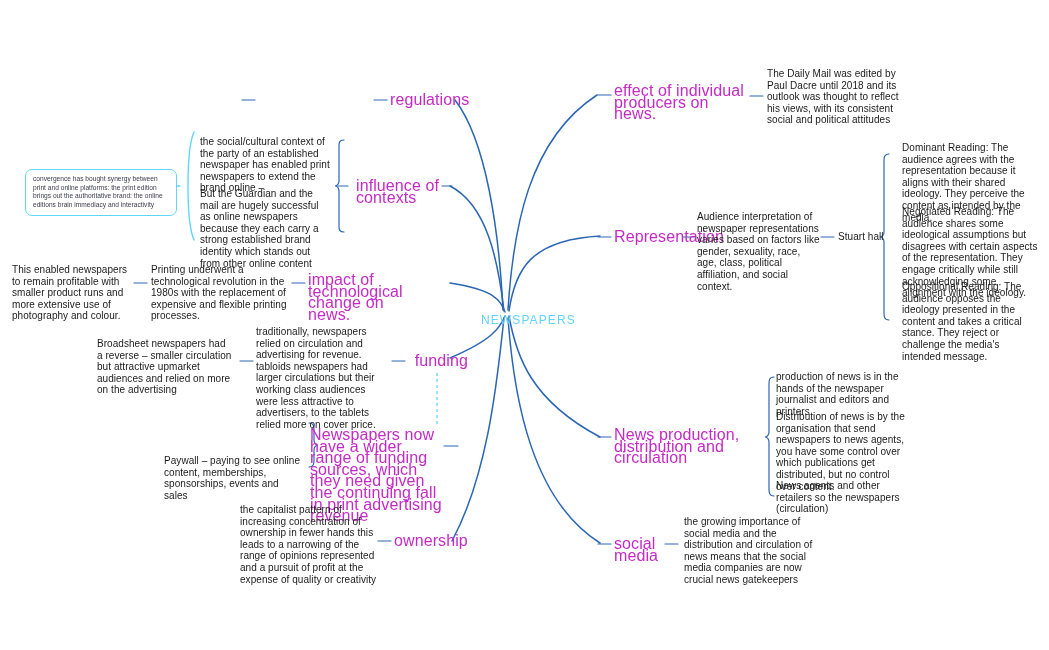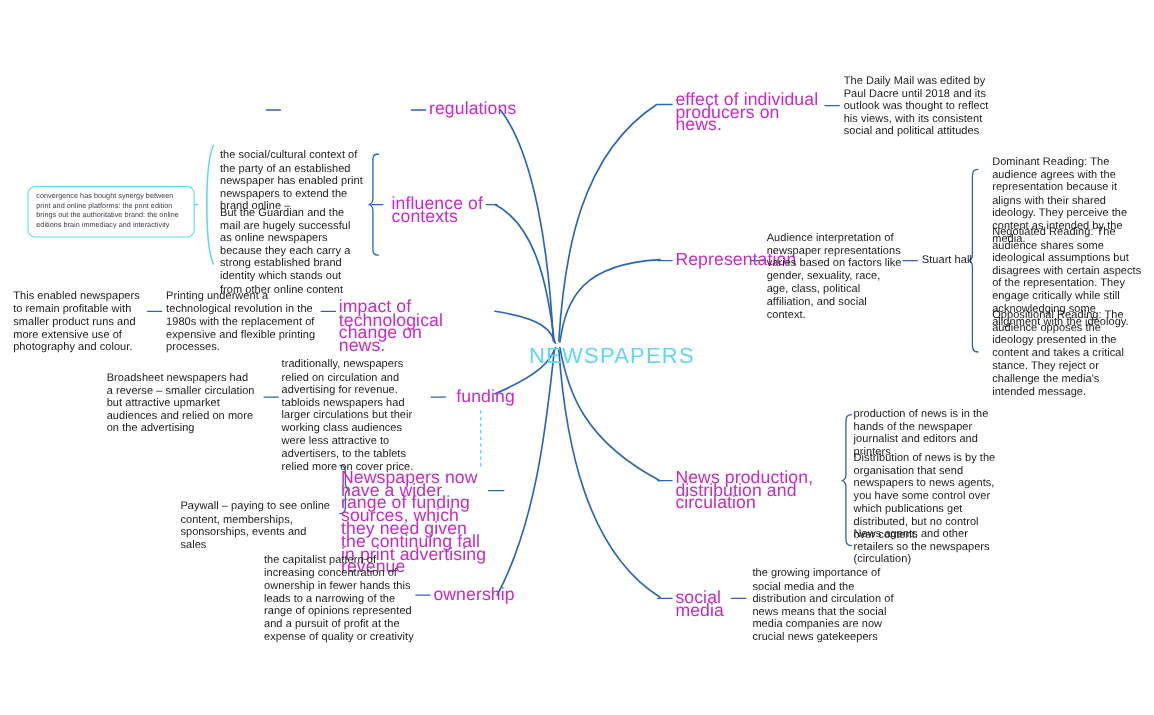--- a/index.html
+++ b/index.html
@@ -12,21 +12,21 @@
   svg.links{position:absolute;left:0;top:0;width:1049px;height:650px;pointer-events:none;}
 
   .node{position:absolute;}
   .body-text{
     font-size:10px;line-height:11.6px;color:#1a1a1a;letter-spacing:.05px;
   }
   .branch-label{
     font-size:16px;line-height:11.6px;color:#c62ac6;letter-spacing:.1px;
   }
   .center-title{
-    position:absolute;font-size:20px;letter-spacing:1.1px;color:#62d4f5;
+    position:absolute;font-size:12px;letter-spacing:1.1px;color:#62d4f5;
     font-weight:400;
   }
   .callout{
     position:absolute;border:1.4px solid #63d6f7;border-radius:7px;
     background:#ffffff;padding:5px 7px 6px 7px;
     font-size:6.6px;line-height:8.6px;color:#3b3b4a;letter-spacing:.02px;
   }
 </style>
 </head>
 <body>

